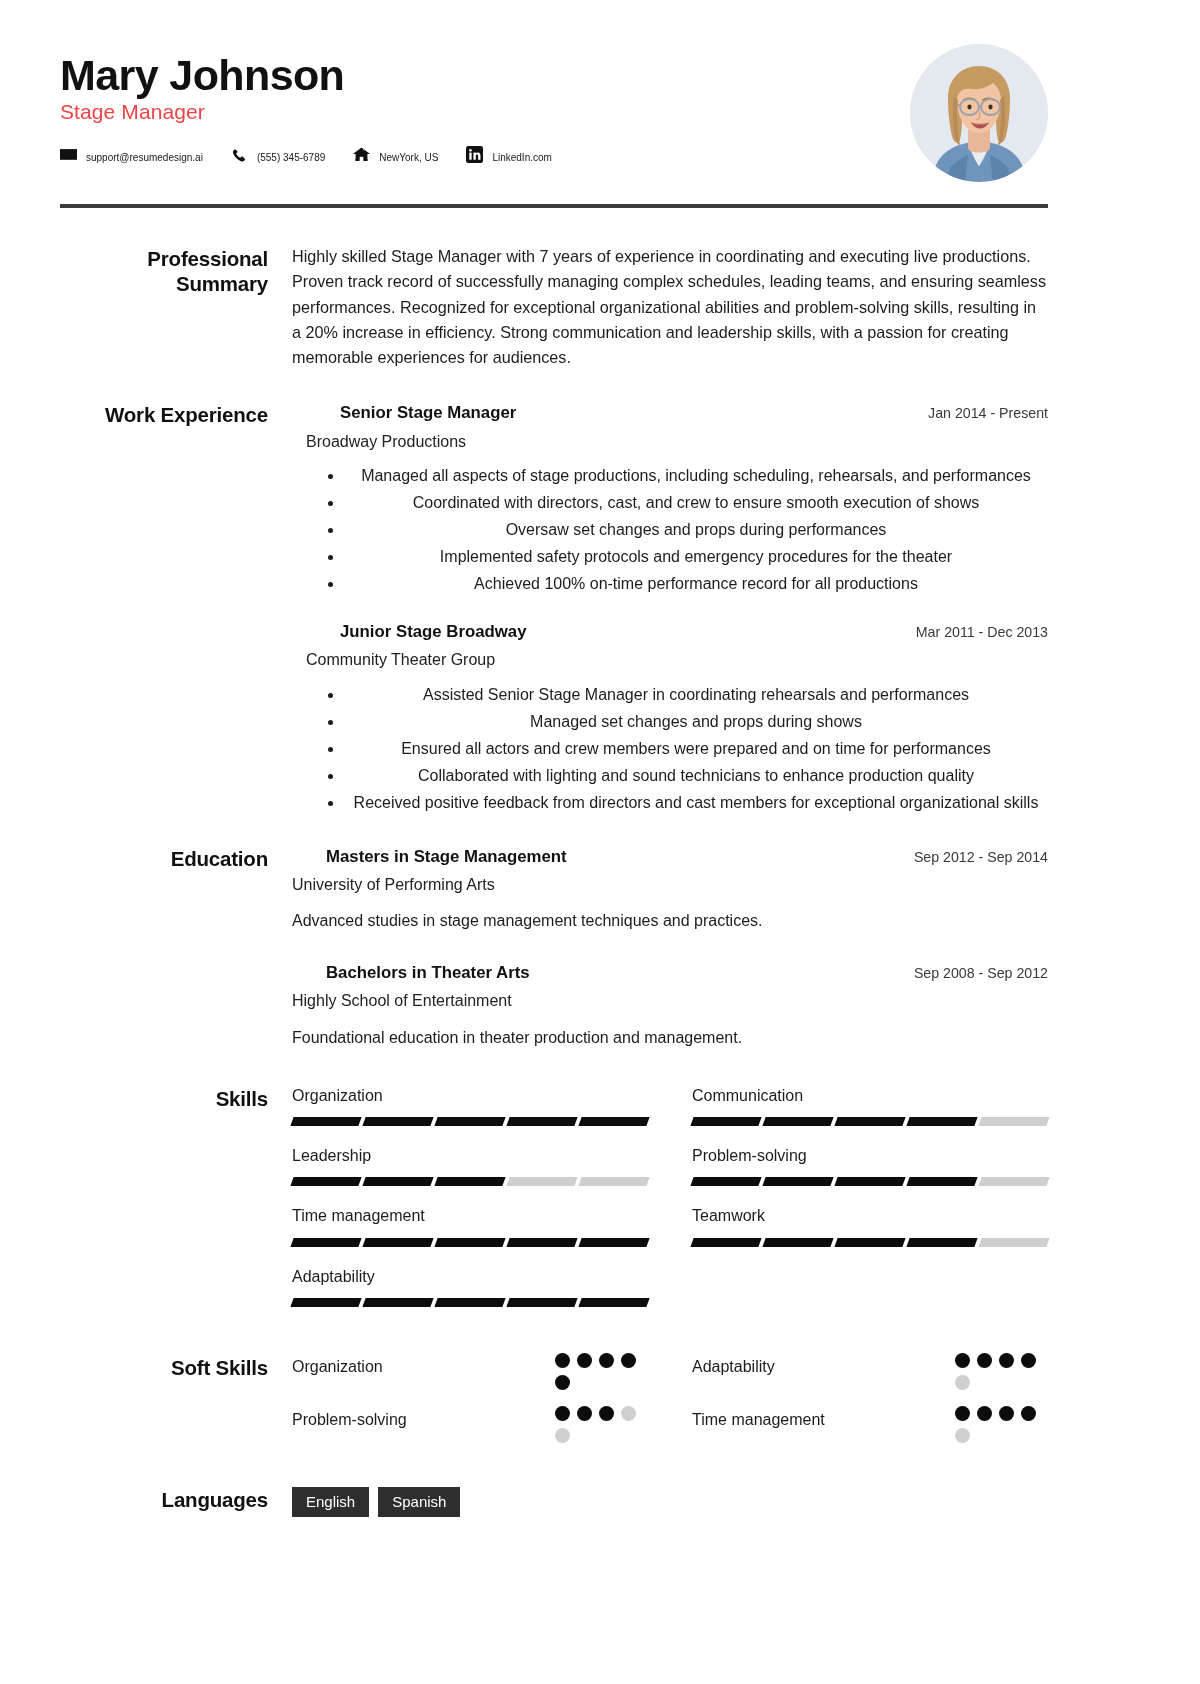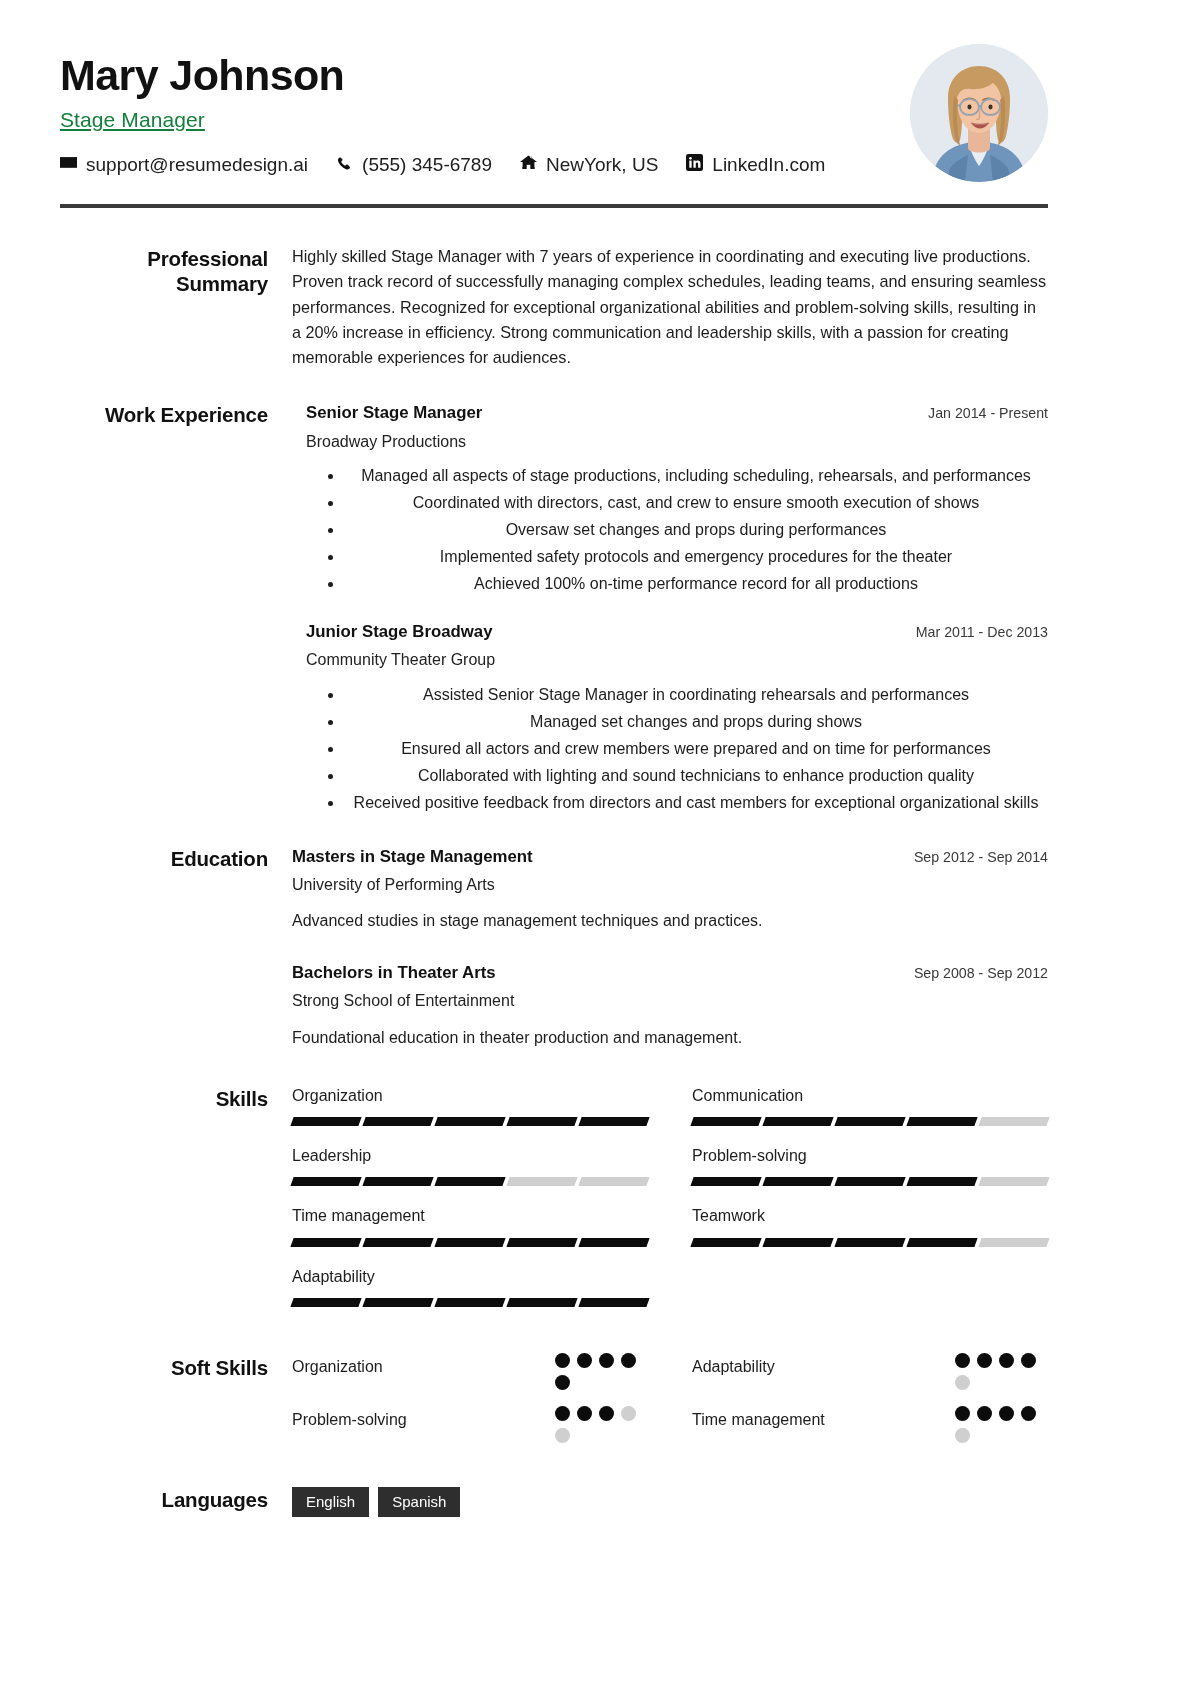--- a/index.html
+++ b/index.html
@@ -29,37 +29,36 @@
   .name {
     font-size: 43px;
     font-weight: 700;
     letter-spacing: -0.6px;
     line-height: 1.1;
     color: #111;
   }
   .job-title {
     font-size: 21px;
     font-weight: 400;
-    margin-top: 9px;
-    color: #15803d;
+    margin-top: 1px;
+    color: #ef4444;
     letter-spacing: .1px;
-    text-decoration: underline;
   }
   .contact-row {
     display: flex;
     align-items: center;
     gap: 28px;
     margin-top: 22px;
     flex-wrap: wrap;
   }
   .contact-item {
     display: flex;
-    align-items: flex-start;
+    align-items: flex-end;
     gap: 9px;
-    font-size: 19px;
+    font-size: 10px;
     color: #202020;
     white-space: nowrap;
   }
   .contact-item .ic {
     display: inline-flex;
     align-items: center;
     justify-content: center;
     width: 17px;
     height: 17px;
     flex: 0 0 17px;
@@ -105,20 +104,21 @@
   .summary-text { font-size: 16.2px; line-height: 1.56; color: #1d1d1d; }
 
   
   .entry { margin-bottom: 22px; }
   .entry:last-child { margin-bottom: 0; }
   .entry-head {
     display: flex;
     align-items: baseline;
     justify-content: space-between;
     gap: 18px;
+    margin-left: 34px;
   }
   .entry-title { font-size: 16.8px; font-weight: 700; color: #111; }
   .entry-date { font-size: 14.2px; color: #3a3a3a; white-space: nowrap; }
   .entry-org { font-size: 16px; color: #222; margin-top: 4px; }
   .bullets { margin: 10px 0 0 0; padding-left: 38px; }
   .bullets li {
     font-size: 16px;
     line-height: 1.56;
     margin-bottom: 2px;
     color: #1d1d1d;
@@ -349,21 +349,21 @@
         </div>
         <div class="entry-org">University of Performing Arts</div>
         <div class="entry-desc">Advanced studies in stage management techniques and practices.</div>
       </div>
 
       <div class="entry" style="margin-top:26px;">
         <div class="entry-head">
           <div class="entry-title">Bachelors in Theater Arts</div>
           <div class="entry-date">Sep 2008 - Sep 2012</div>
         </div>
-        <div class="entry-org">Strong School of Entertainment</div>
+        <div class="entry-org">Highly School of Entertainment</div>
         <div class="entry-desc">Foundational education in theater production and management.</div>
       </div>
 
     </div>
   </div>
 
   <div class="section" style="margin-bottom:28px;">
     <div class="sec-label">Skills</div>
     <div class="sec-body">
       <div class="skills-grid">

